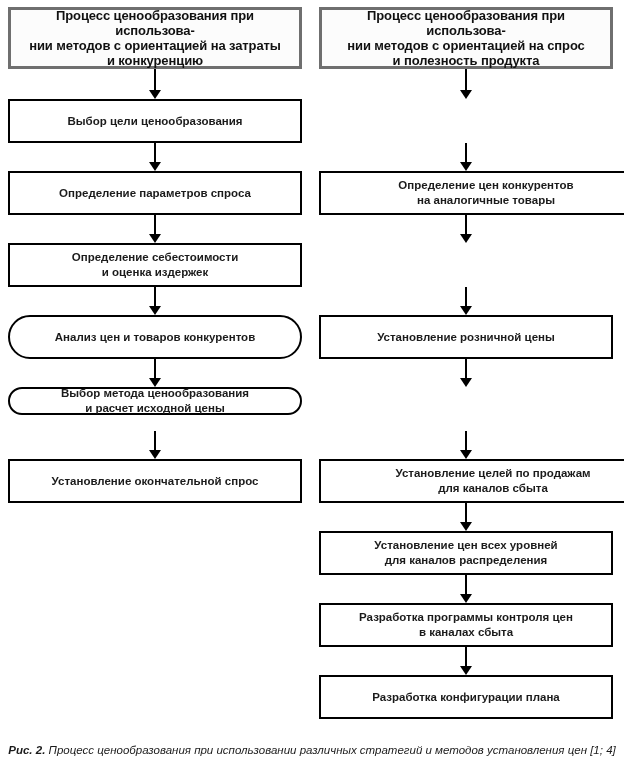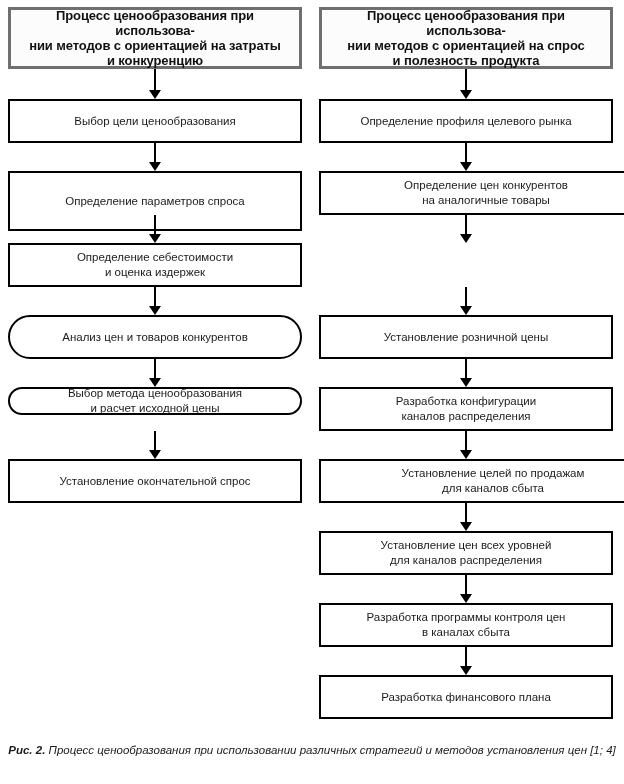--- a/index.html
+++ b/index.html
@@ -53,21 +53,21 @@
     line-height: 15px;
     color: #111111;
     letter-spacing: -0.1px;
     padding: 0 6px;
   }
 
   .node.step {
     border: 2px solid #000000;
   }
   .node.step .node-label {
-    font-weight: normal;
+    font-weight: bold;
     font-size: 11.5px;
     line-height: 15px;
     color: #1b1b1b;
     padding: 0 8px;
   }
 
   .node-label {
     white-space: pre-line;
     display: block;
   }
@@ -130,21 +130,21 @@
     </div>
 
     <div class="node step" style="left:0; top:99px; width:294px; height:44px;">
       <span class="node-label">Выбор цели ценообразования</span>
     </div>
     <div class="arrow" style="left:140px; top:143px; height:28px;">
       <div class="shaft" style="height:19px;"></div>
         <div class="head"></div>
     </div>
 
-    <div class="node step" style="left:0; top:171px; width:294px; height:60px;">
+    <div class="node step" style="left:0; top:171px; width:294px; height:44px;">
       <span class="node-label">Определение параметров спроса</span>
     </div>
     <div class="arrow" style="left:140px; top:215px; height:28px;">
       <div class="shaft" style="height:19px;"></div>
         <div class="head"></div>
     </div>
 
     <div class="node step" style="left:0; top:243px; width:294px; height:44px;align-items:center;">
       <span class="node-label">Определение себестоимости
 и оценка издержек</span>
@@ -181,23 +181,20 @@
     <div class="node header" style="left:0; top:7px; width:294px; height:62px;">
       <span class="node-label">Процесс ценообразования при использова-
 нии методов с ориентацией на спрос
 и полезность продукта</span>
     </div>
     <div class="arrow" style="left:140px; top:69px; height:30px;">
       <div class="shaft" style="height:21px;"></div>
         <div class="head"></div>
     </div>
 
-    <div class="node step" style="left:0; top:99px; width:294px; height:44px;">
-      <span class="node-label">Определение профиля целевого рынка</span>
-    </div>
     <div class="arrow" style="left:140px; top:143px; height:28px;">
       <div class="shaft" style="height:19px;"></div>
         <div class="head"></div>
     </div>
 
     <div class="node step" style="left:0; top:171px; width:334px; height:44px;">
       <span class="node-label">Определение цен конкурентов
 на аналогичные товары</span>
     </div>
     <div class="arrow" style="left:140px; top:215px; height:28px;">
@@ -211,24 +208,20 @@
     </div>
 
     <div class="node step" style="left:0; top:315px; width:294px; height:44px;">
       <span class="node-label">Установление розничной цены</span>
     </div>
     <div class="arrow" style="left:140px; top:359px; height:28px;">
       <div class="shaft" style="height:19px;"></div>
         <div class="head"></div>
     </div>
 
-    <div class="node step" style="left:0; top:387px; width:294px; height:44px;">
-      <span class="node-label">Разработка конфигурации
-каналов распределения</span>
-    </div>
     <div class="arrow" style="left:140px; top:431px; height:28px;">
       <div class="shaft" style="height:19px;"></div>
         <div class="head"></div>
     </div>
 
     <div class="node step" style="left:0; top:459px; width:348px; height:44px;">
       <span class="node-label">Установление целей по продажам
 для каналов сбыта</span>
     </div>
     <div class="arrow" style="left:140px; top:503px; height:28px;">
@@ -248,21 +241,21 @@
     <div class="node step" style="left:0; top:603px; width:294px; height:44px;">
       <span class="node-label">Разработка программы контроля цен
 в каналах сбыта</span>
     </div>
     <div class="arrow" style="left:140px; top:647px; height:28px;">
       <div class="shaft" style="height:19px;"></div>
         <div class="head"></div>
     </div>
 
     <div class="node step" style="left:0; top:675px; width:294px; height:44px;">
-      <span class="node-label">Разработка финансового плана</span>
+      <span class="node-label">Разработка конфигурации плана</span>
     </div>
   </div>
 
   <div id="caption">
     <span class="fig-no">Рис. 2.</span>
     <span>Процесс ценообразования при использовании различных стратегий и методов установления цен [1; 4]</span>
   </div>
 
 </div>
 

